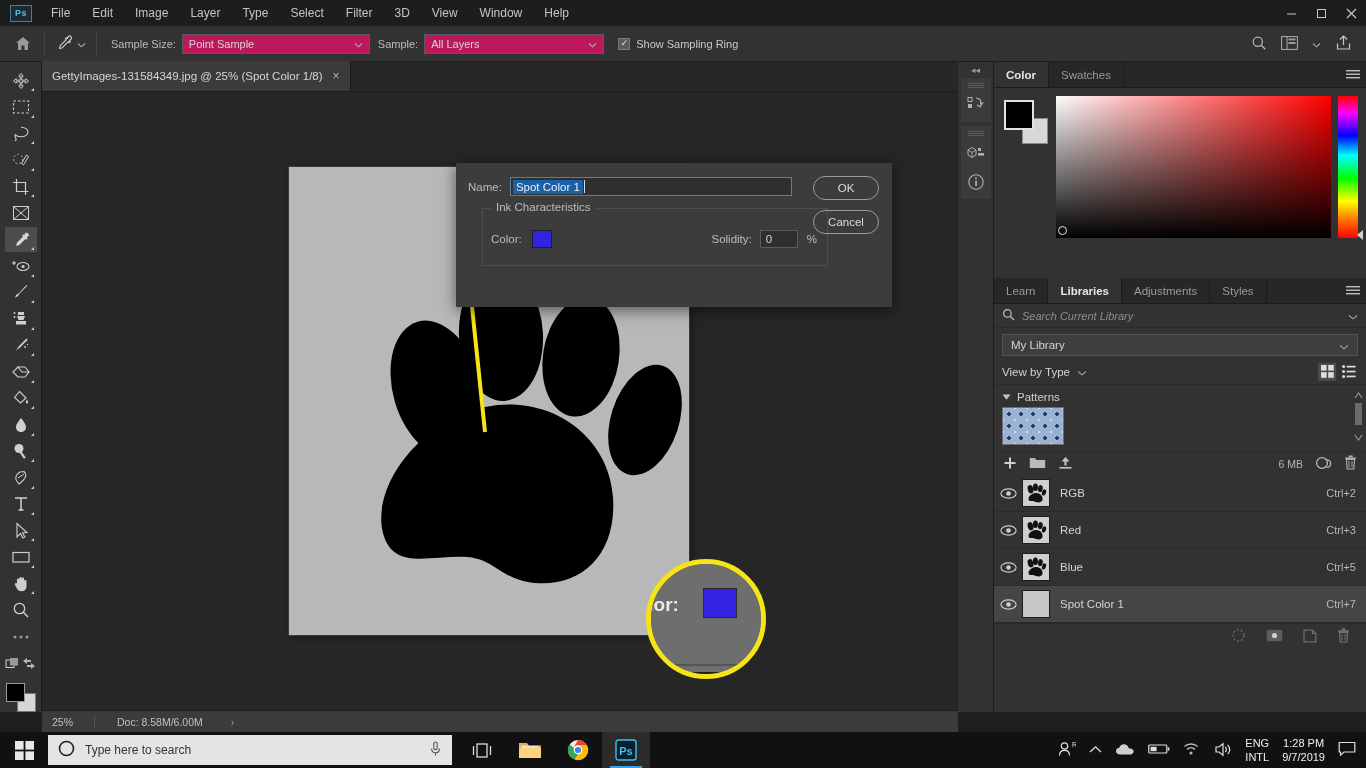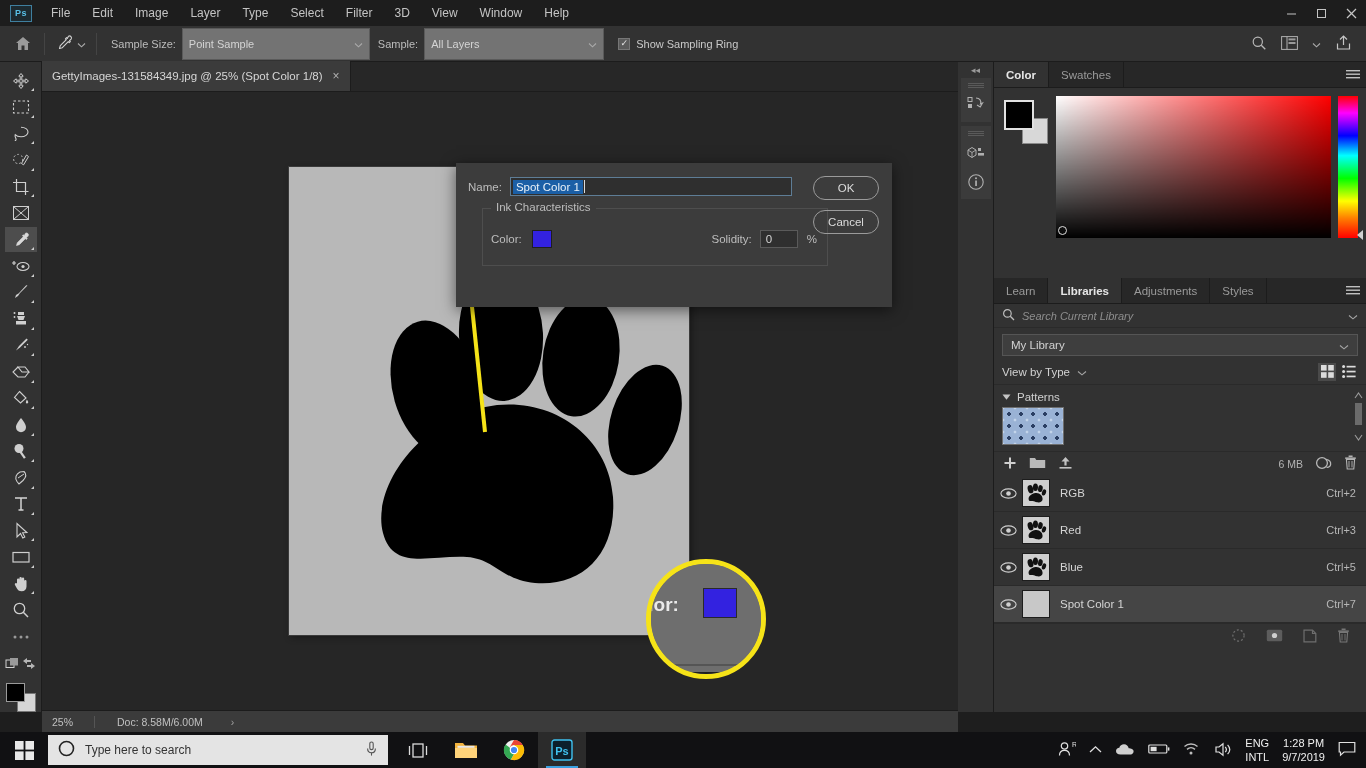--- a/index.html
+++ b/index.html
@@ -41,21 +41,21 @@
     background: #323232; border-bottom: 1px solid #1c1c1c;
     display: flex; align-items: center; padding: 0 8px;
   }
   .opt-home { width: 30px; display: flex; justify-content: center; }
   .sep-v { width: 1px; height: 22px; background: #444; margin: 0 6px; }
   .tool-chip {
     display: flex; align-items: center; gap: 4px; padding: 0 4px; height: 24px;
   }
   .opt-label { font-size: 11px; color: #bcbcbc; margin: 0 6px 0 8px; white-space: nowrap; }
   .opt-select {
-    height: 32px; background: #737373; border: 1px solid #5a5a5a;
+    height: 20px; background: #be185d; border: 1px solid #5a5a5a;
     color: #d4d4d4; font-size: 11px; display: flex; align-items: center;
     padding: 0 6px; position: relative;
   }
   .opt-select .cv { position: absolute; right: 6px; top: 50%; transform: translateY(-50%); }
   .opt-check { display: flex; align-items: center; gap: 6px; margin-left: 14px; }
   .cbox {
     width: 12px; height: 12px; background: #5b5b5b; border: 1px solid #777;
     display: flex; align-items: center; justify-content: center;
     color: #e4e4e4; font-size: 9px; line-height: 1;
   }
@@ -261,21 +261,21 @@
     gap: 20px; padding-right: 16px; border-top: 1px solid #2a2a2a;
   }
 
   
   .taskbar {
     position: absolute; left: 0; top: 732px; width: 1366px; height: 36px;
     background: #111113; display: flex; align-items: center;
   }
   .tb-start { width: 48px; height: 36px; display: flex; align-items: center; justify-content: center; }
   .tb-search {
-    width: 340px; height: 30px; background: #e4e4e4; display: flex;
+    width: 404px; height: 30px; background: #e4e4e4; display: flex;
     align-items: center; gap: 10px; padding: 0 10px; color: #333; font-size: 12px;
   }
   .tb-apps { display: flex; align-items: center; height: 36px; margin-left: 6px; }
   .tb-app { width: 48px; height: 36px; display: flex; align-items: center; justify-content: center; position: relative; }
   .tb-app.active { background: #2b2b2b; }
   .tb-app.active::after { content: ""; position: absolute; left: 8px; right: 8px; bottom: 0; height: 2px; background: #3aa0e0; }
   .tb-tray { margin-left: auto; display: flex; align-items: center; gap: 13px; padding-right: 10px; color: #e8e8e8; }
   .tb-clock { font-size: 11px; line-height: 14px; text-align: center; color: #f0f0f0; }
   .tb-lang { font-size: 11px; line-height: 14px; text-align: center; color: #f0f0f0; }
 

